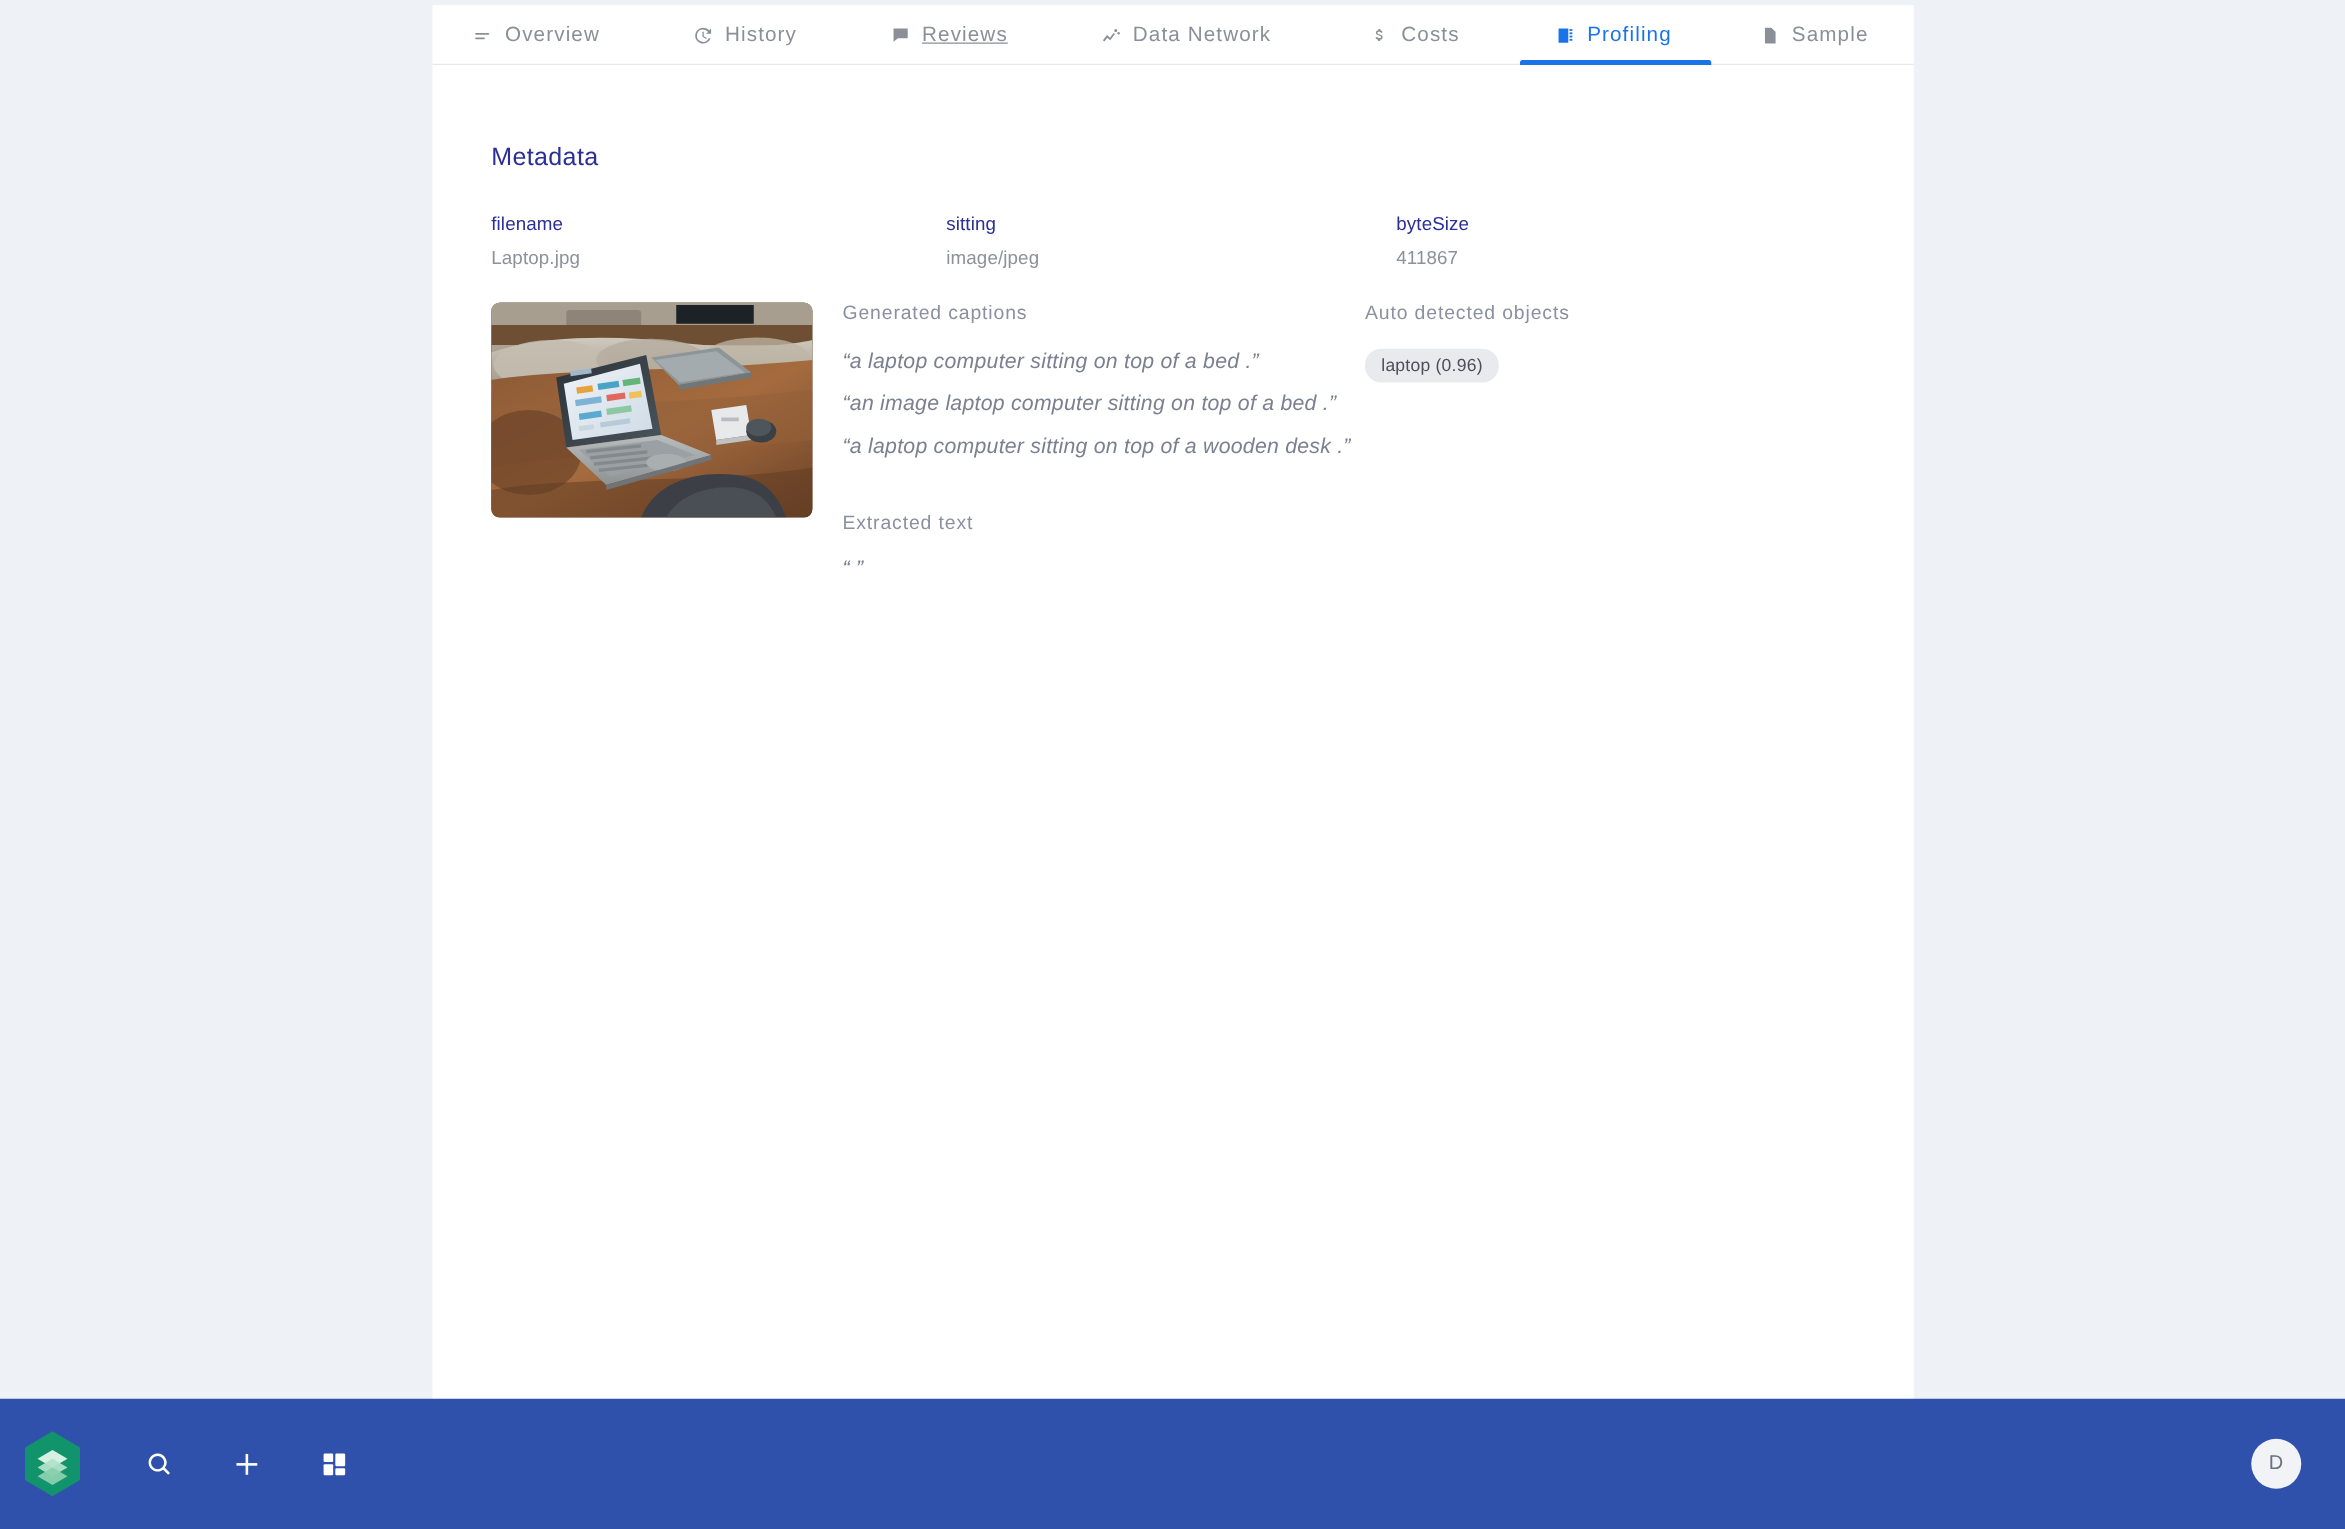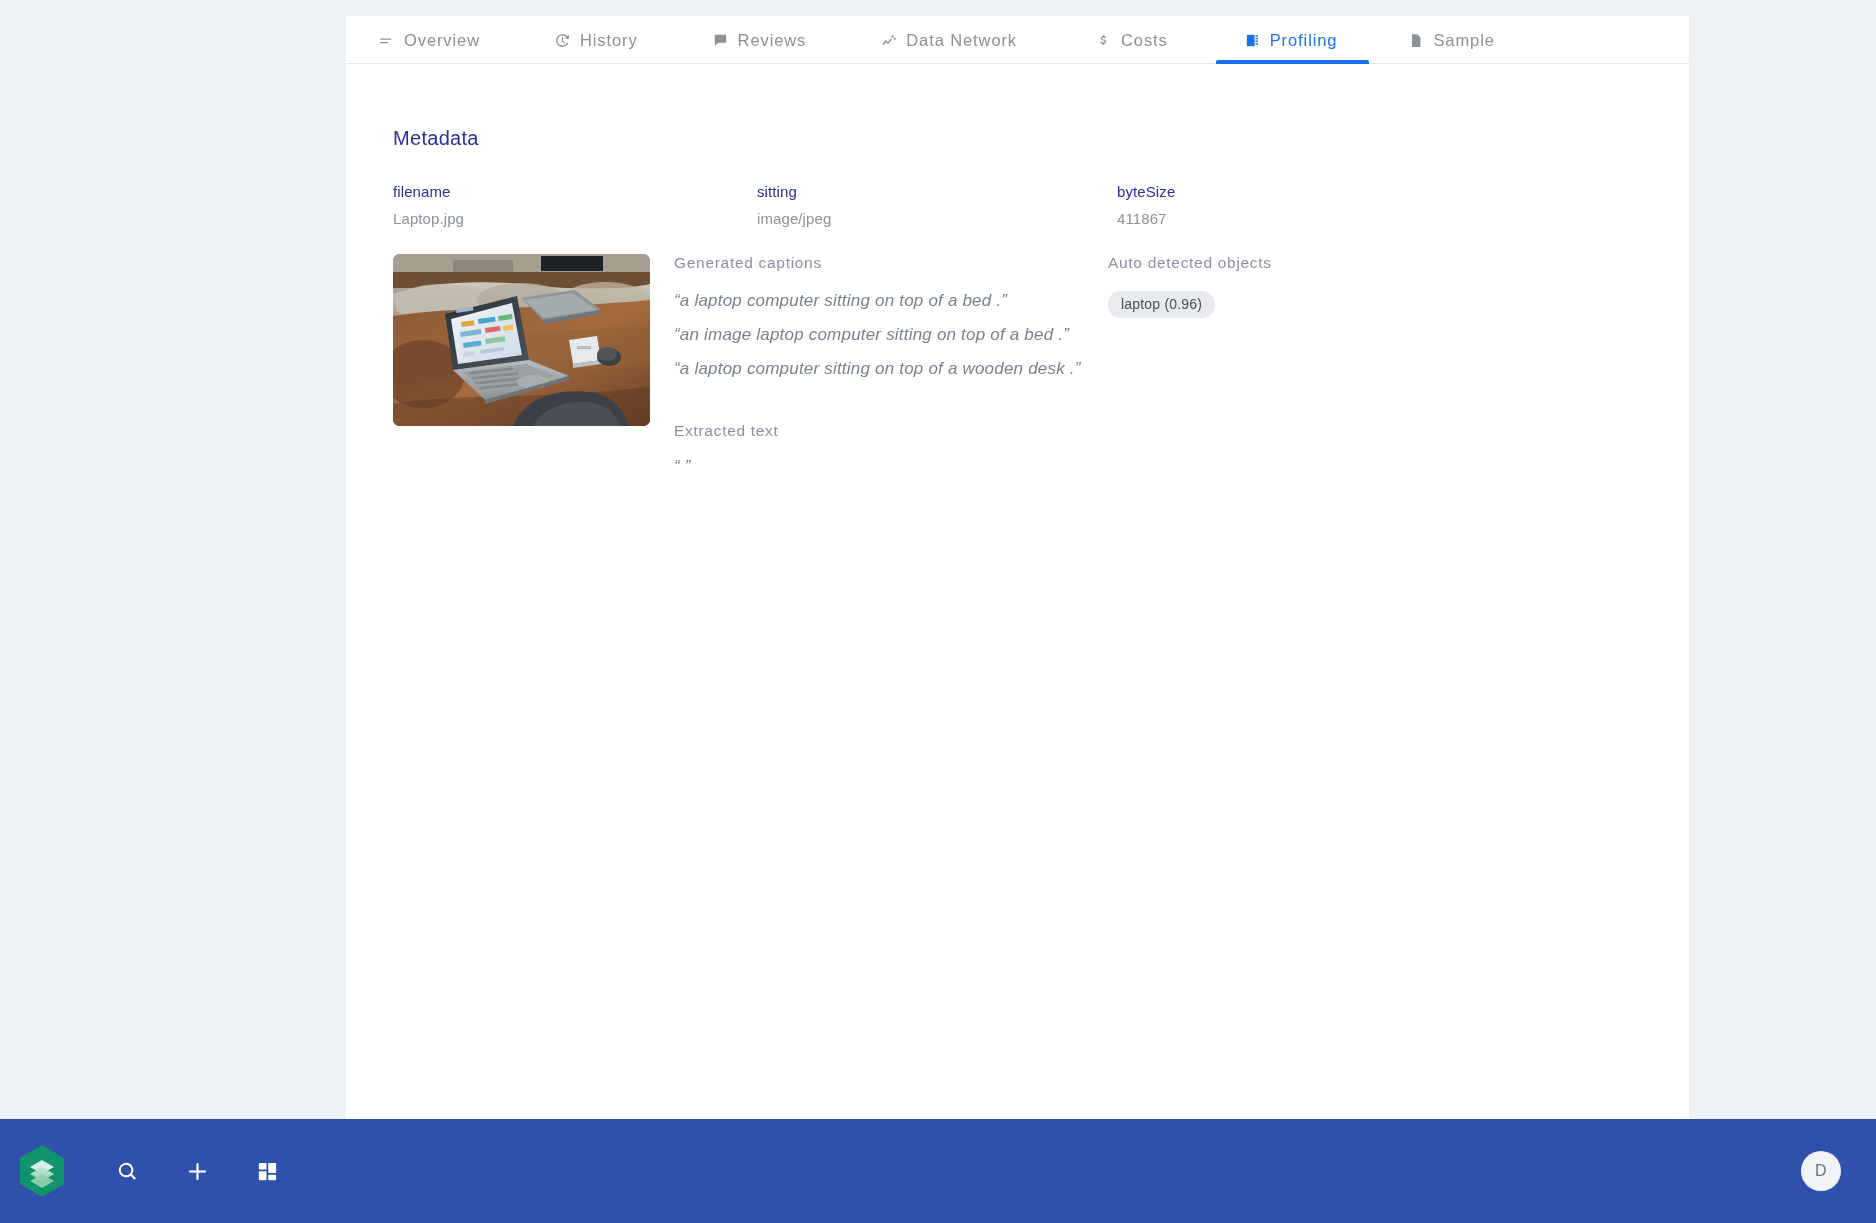--- a/index.html
+++ b/index.html
@@ -13,22 +13,22 @@
   body {
     background: #eef1f6;
     font-family: "Liberation Sans", sans-serif;
     -webkit-font-smoothing: antialiased;
   }
 
   
   .panel {
     position: absolute;
     left: 346px;
-    top: 16px;
-    width: 1343px;
+    top: 4px;
+    width: 1185px;
     height: 1119px;
     background: #ffffff;
   }
 
   
   .tabbar {
     position: relative;
     height: 48px;
     border-bottom: 1px solid #e4e7ec;
     display: flex;
@@ -65,21 +65,21 @@
     position: absolute;
     left: 2px; right: 2px; bottom: 0;
     height: 4px;
     background: #1a73e8;
     border-radius: 2px 2px 0 0;
   }
 
   
   .tab-overview     { padding-left: 14px; padding-right: 40px; }
   .tab-history      { padding-left: 34px; padding-right: 42px; }
-  .tab-reviews      { padding-left: 32px; padding-right: 40px; }
+  .tab-reviews      { padding-left: 32px; padding-right: 40px; text-decoration: underline; }
   .tab-datanetwork  { padding-left: 34px; padding-right: 40px; }
   .tab-costs        { padding-left: 38px; padding-right: 46px; }
   .tab-profiling    { padding-left: 30px; padding-right: 34px; }
   .tab-sample       { padding-left: 36px; padding-right: 30px; }
 
   
   .content { padding: 63px 0 0 47px; }
 
   .section-title {
     color: #2b2f96;
@@ -123,21 +123,20 @@
     flex: 0 0 auto;
     position: relative;
     background: #6d4a33;
   }
   .thumb svg { display: block; width: 100%; height: 100%; }
 
   .ocr-cols {
     display: flex;
     flex: 1 1 auto;
     padding-left: 24px;
-    gap: 16px;
   }
   .col-captions { width: 418px; flex: 0 0 auto; }
   .col-objects  { flex: 1 1 auto; }
 
   .sub-label {
     color: #8b90a0;
     font-size: 15.5px;
     letter-spacing: .7px;
     margin-bottom: 19px;
   }

